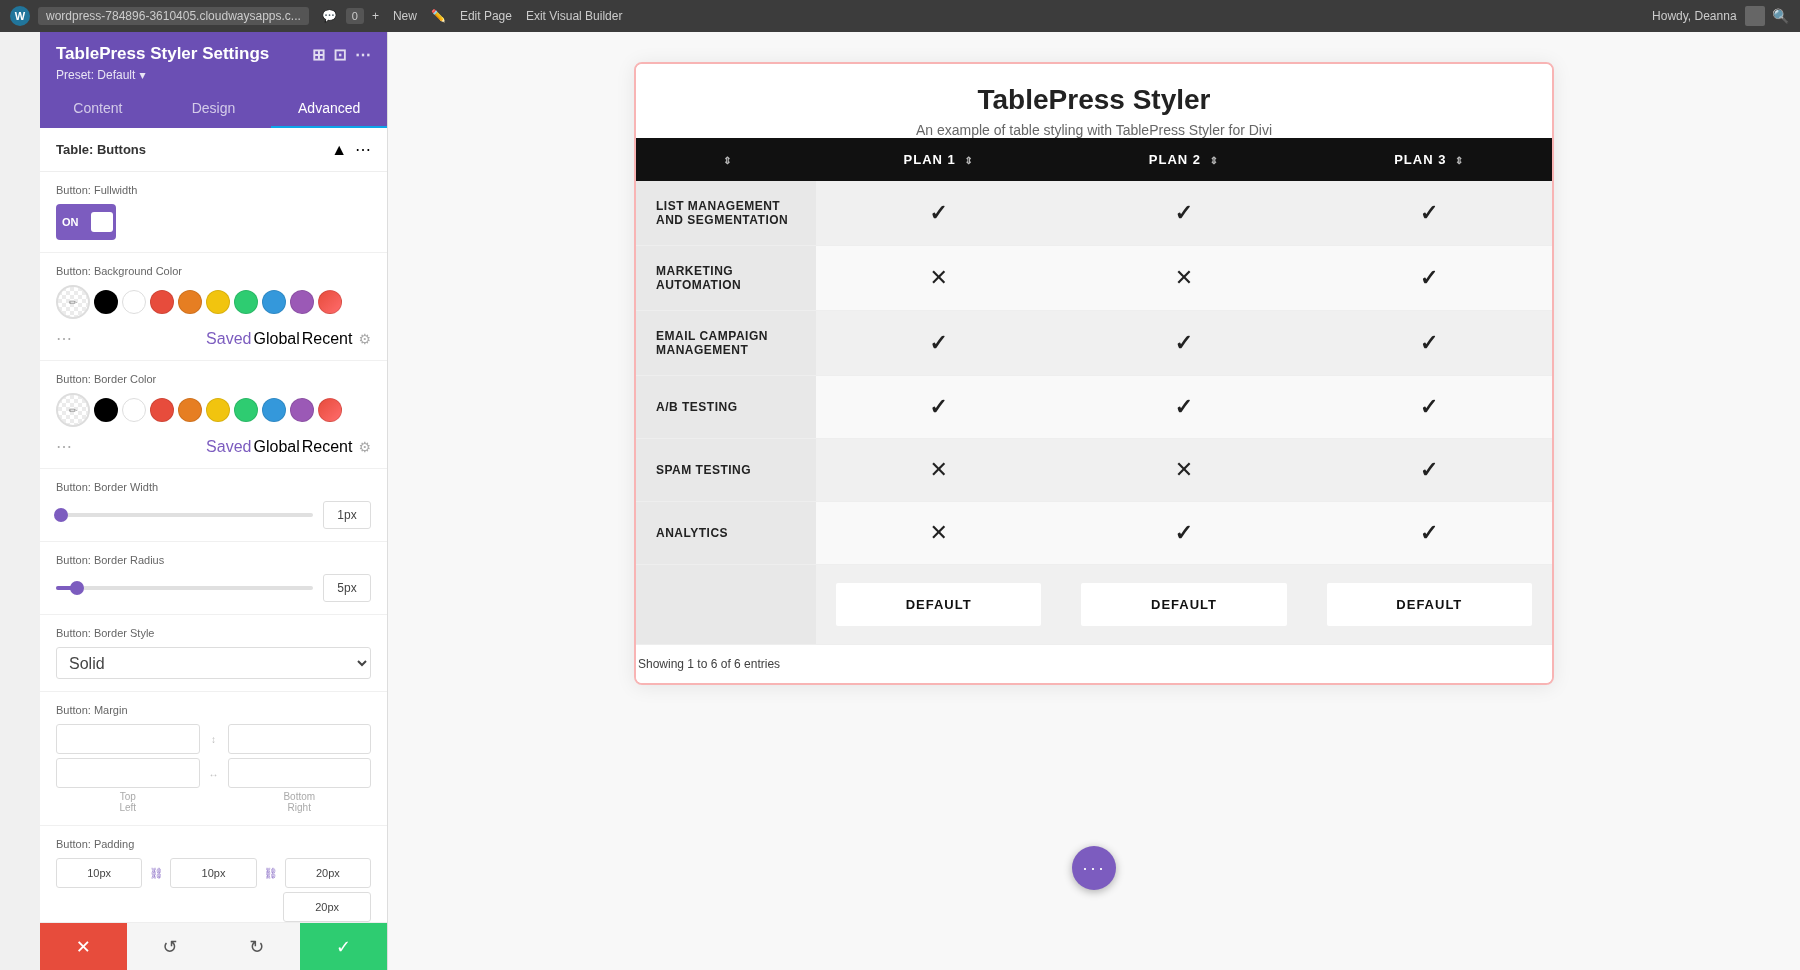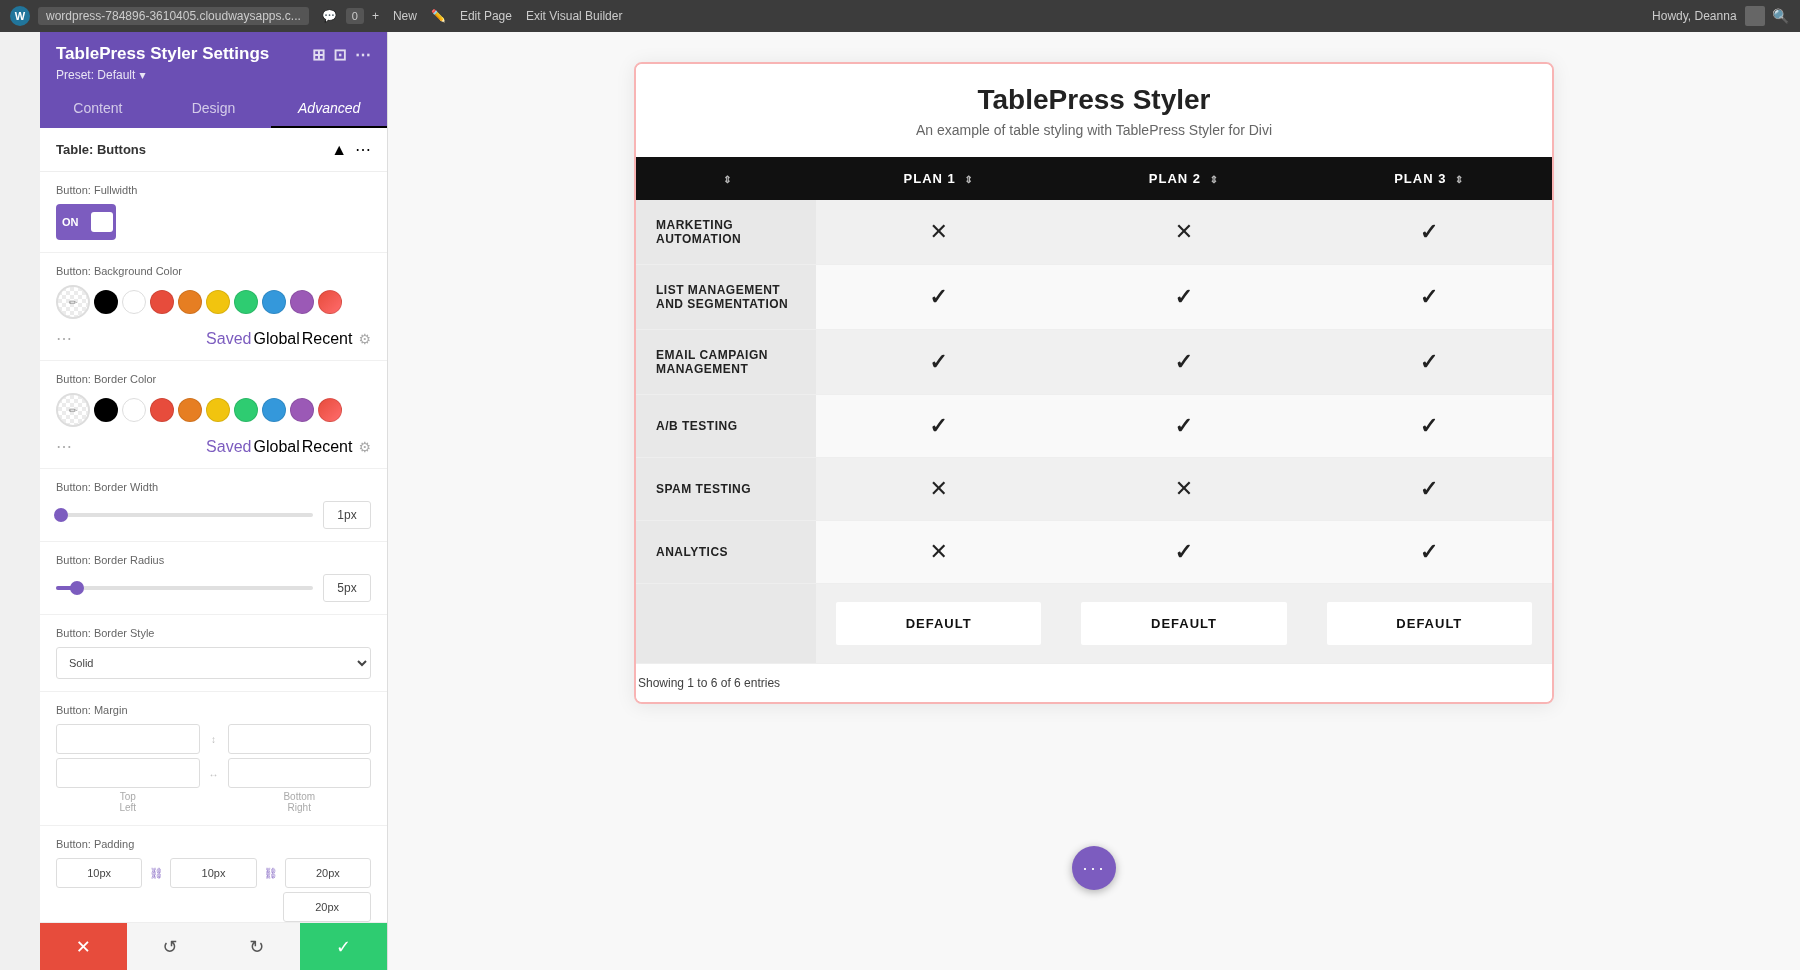--- a/index.html
+++ b/index.html
@@ -126,22 +126,21 @@
       flex: 1;
       text-align: center;
       padding: 10px 0;
       color: rgba(255,255,255,0.7);
       font-size: 14px;
       cursor: pointer;
       border-bottom: 2px solid transparent;
     }
     .sidebar-tab.active {
       color: white;
-      border-bottom: 2px solid #000000;
-      font-style: italic;
+      border-bottom: 2px solid #0ea5e9;
     }
 
     .sidebar-content {
       flex: 1;
       overflow-y: auto;
       padding: 0;
     }
 
     .section-header {
       display: flex;
@@ -294,21 +293,21 @@
       color: #444;
     }
 
     
     .select-field {
       width: 100%;
       height: 32px;
       border: 1px solid #ddd;
       border-radius: 3px;
       padding: 0 8px;
-      font-size: 11px;
+      font-size: 16px;
       color: #444;
       background: white;
       appearance: auto;
       cursor: pointer;
     }
 
     
     .spacing-grid {
       display: grid;
       grid-template-columns: 1fr 20px 1fr;
@@ -398,21 +397,21 @@
     .table-card {
       background: white;
       border-radius: 8px;
       overflow: hidden;
       width: 920px;
       box-shadow: 0 2px 20px rgba(0,0,0,0.08);
       border: 2px solid #f8b4b4;
     }
 
     .table-card-header {
-      padding: 20px 30px 19px;
+      padding: 20px 30px 0;
       text-align: center;
       background: white;
     }
     .table-card-title {
       font-size: 28px;
       font-weight: 700;
       color: #222;
       margin-bottom: 6px;
     }
     .table-card-subtitle {
@@ -787,30 +786,30 @@
             </th>
             <th>
               <span>PLAN 3</span>
               <span class="sort-arrow">⇕</span>
             </th>
           </tr>
         </thead>
         <tbody>
 
           <tr>
+            <td>LIST MANAGEMENT AND SEGMENTATION</td>
+            <td><span class="check-mark">✓</span></td>
+            <td><span class="check-mark">✓</span></td>
+            <td><span class="check-mark">✓</span></td>
+          </tr>
+
+          <tr>
             <td>MARKETING AUTOMATION</td>
             <td><span class="x-mark">✕</span></td>
             <td><span class="x-mark">✕</span></td>
-            <td><span class="check-mark">✓</span></td>
-          </tr>
-
-          <tr>
-            <td>LIST MANAGEMENT AND SEGMENTATION</td>
-            <td><span class="check-mark">✓</span></td>
-            <td><span class="check-mark">✓</span></td>
             <td><span class="check-mark">✓</span></td>
           </tr>
 
           <tr>
             <td>EMAIL CAMPAIGN MANAGEMENT</td>
             <td><span class="check-mark">✓</span></td>
             <td><span class="check-mark">✓</span></td>
             <td><span class="check-mark">✓</span></td>
           </tr>
 

